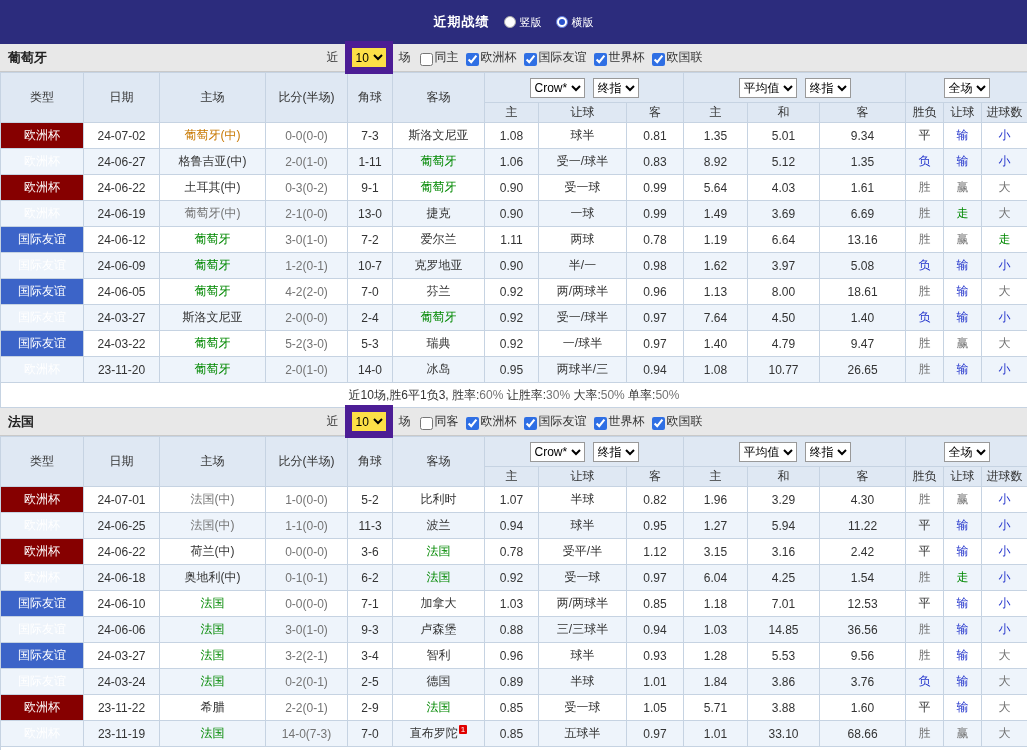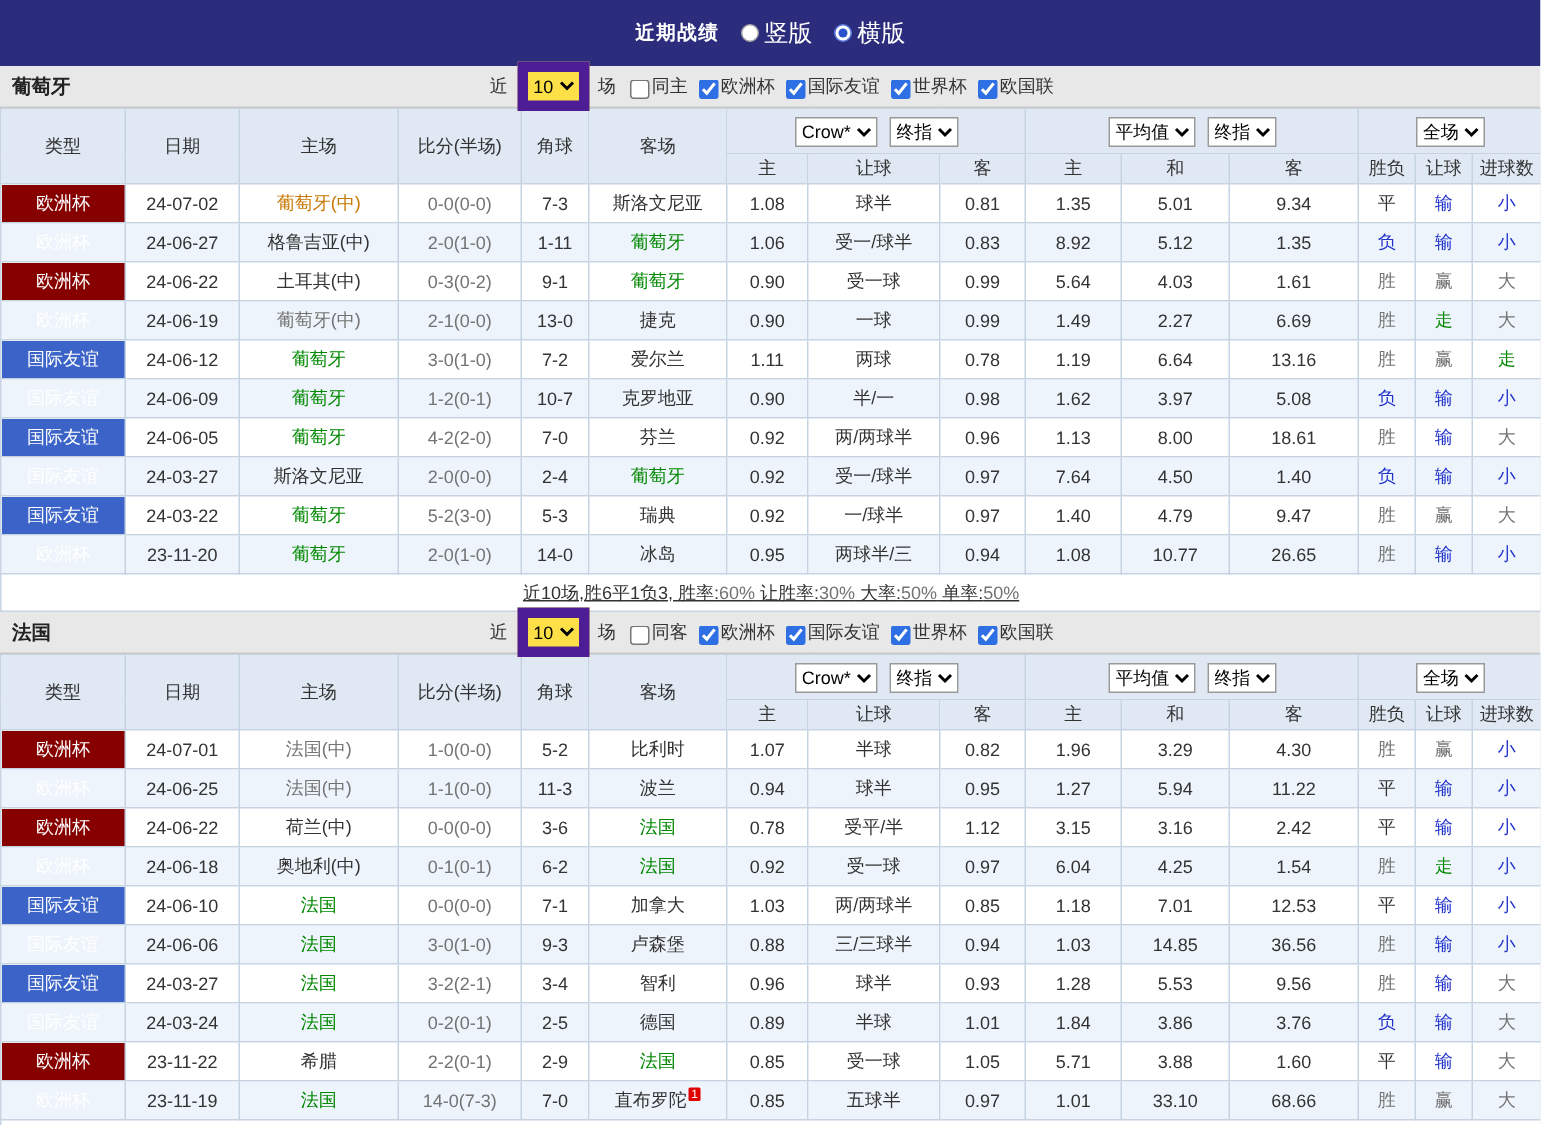--- a/index.html
+++ b/index.html
@@ -17,21 +17,21 @@
     height: 44px;
     background: #2c2c7d;
     color: #fff;
     display: flex;
     align-items: center;
     justify-content: center;
     font-size: 13px;
   }
   .titlebar .title { font-weight: bold; letter-spacing: 1px; }
   #titlebar-radios { display: inline-flex; align-items: center; }
-  .tb-radio { display: inline-flex; align-items: center; margin-left: 14px; cursor: pointer; color: #fff; font-size: 16px; }
+  .tb-radio { display: inline-flex; align-items: center; margin-left: 14px; cursor: pointer; color: #fff; font-size: 11px; }
   .radio-dot {
     width: 12px; height: 12px; border-radius: 50%;
     background: #fff; border: 1px solid #aaa;
     display: inline-block; position: relative; margin-right: 4px;
   }
   .radio-dot.selected { border-color: #5b79e0; }
   .radio-dot.selected::after {
     content: ""; position: absolute; left: 2px; top: 2px; right: 2px; bottom: 2px;
     border-radius: 50%; background: #2a52cc;
   }
@@ -63,21 +63,21 @@
   }
   .stats-table thead th { background: #dfe8f3; font-weight: normal; color: #333; }
   .head-row-1 th { height: 30px; }
   .sub-row th { height: 20px; }
   .hdr-select { font-size: 12px; height: 20px; margin: 0 4px; border: 1px solid #999; background: #fff; }
   .stats-table tbody td { height: 26px; background: #fff; }
   .stats-table tbody tr:nth-child(even) td { background: #eef4fb; }
   td.type { color: #fff; }
   td.type.maroon { background: #860000; }
   td.type.blue { background: #3c64c8; }
-  .summary { height: 25px; text-align: center; background: #fff; font-size: 12px; text-decoration: underline; }
+  .summary { height: 25px; text-align: center; background: #fff; font-size: 12px; }
 
   .t-red { color: #737373; }
   .t-green { color: #008800; }
   .t-blue { color: #2233cc; }
   .t-black { color: #333333; }
   .t-orange { color: #c87800; }
 
   .red-mark {
     background: #e00000; color: #fff;
     font-size: 8px; line-height: 10px;
@@ -236,21 +236,21 @@
     <td class="type maroon">欧洲杯</td>
     <td class="date">24-06-19</td>
     <td class="home t-red">葡萄牙(中)</td>
     <td class="score t-red">2-1(0-0)</td>
     <td class="corner">13-0</td>
     <td class="away t-black">捷克</td>
     <td class="ah">0.90</td>
     <td class="ah">一球</td>
     <td class="ah">0.99</td>
     <td class="eu">1.49</td>
-    <td class="eu">2.27</td>
+    <td class="eu">3.69</td>
     <td class="eu">6.69</td>
     <td class="res t-red">胜</td>
     <td class="res t-green">走</td>
     <td class="res t-red">大</td>
   </tr>
 
   <tr class="match-row">
     <td class="type blue">国际友谊</td>
     <td class="date">24-06-12</td>
     <td class="home t-green">葡萄牙</td>

